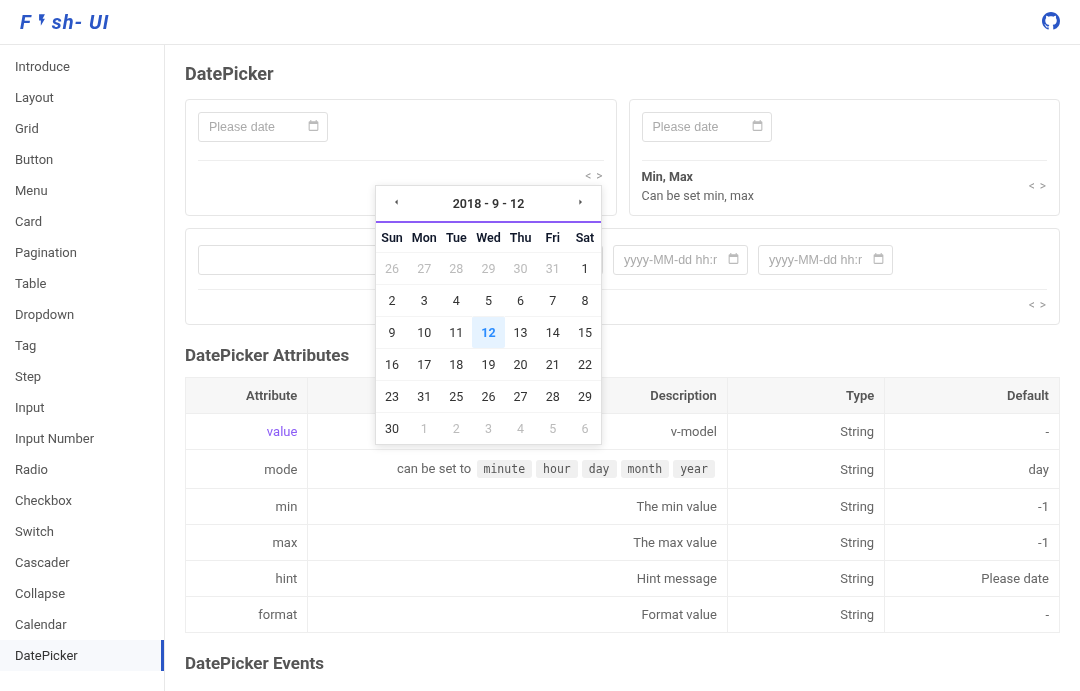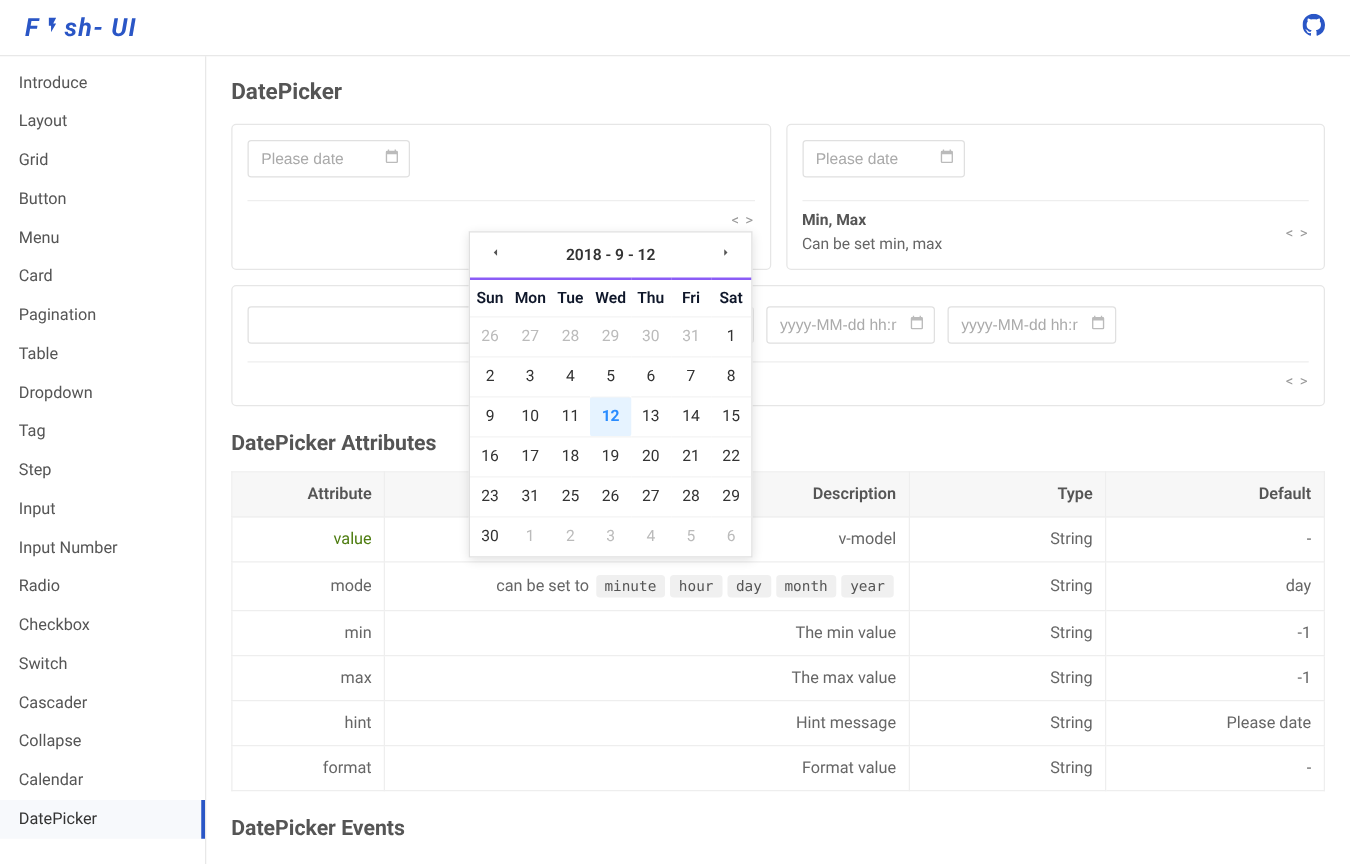--- a/index.html
+++ b/index.html
@@ -169,21 +169,21 @@
       <thead>
           <tr id="api-head">
             <th style="width: 14%;">Attribute</th>
             <th style="width: 48%;">Description</th>
             <th style="width: 18%;">Type</th>
             <th style="width: 20%;">Default</th>
           </tr>
         </thead>
       <tbody id="api-body">
           <tr>
-            <td class="link" style="color: #4d7c0f;">value</td>
+            <td class="link" style="color: #8b5cf6;">value</td>
             <td>v-model</td>
             <td>String</td>
             <td>-</td>
           </tr>
           <tr>
             <td class="link" style="color: rgb(102, 102, 102);">mode</td>
             <td>can be set to <span class="code-tag">minute</span><span class="code-tag">hour</span><span class="code-tag">day</span><span class="code-tag">month</span><span class="code-tag">year</span></td>
             <td>String</td>
             <td>day</td>
           </tr>

